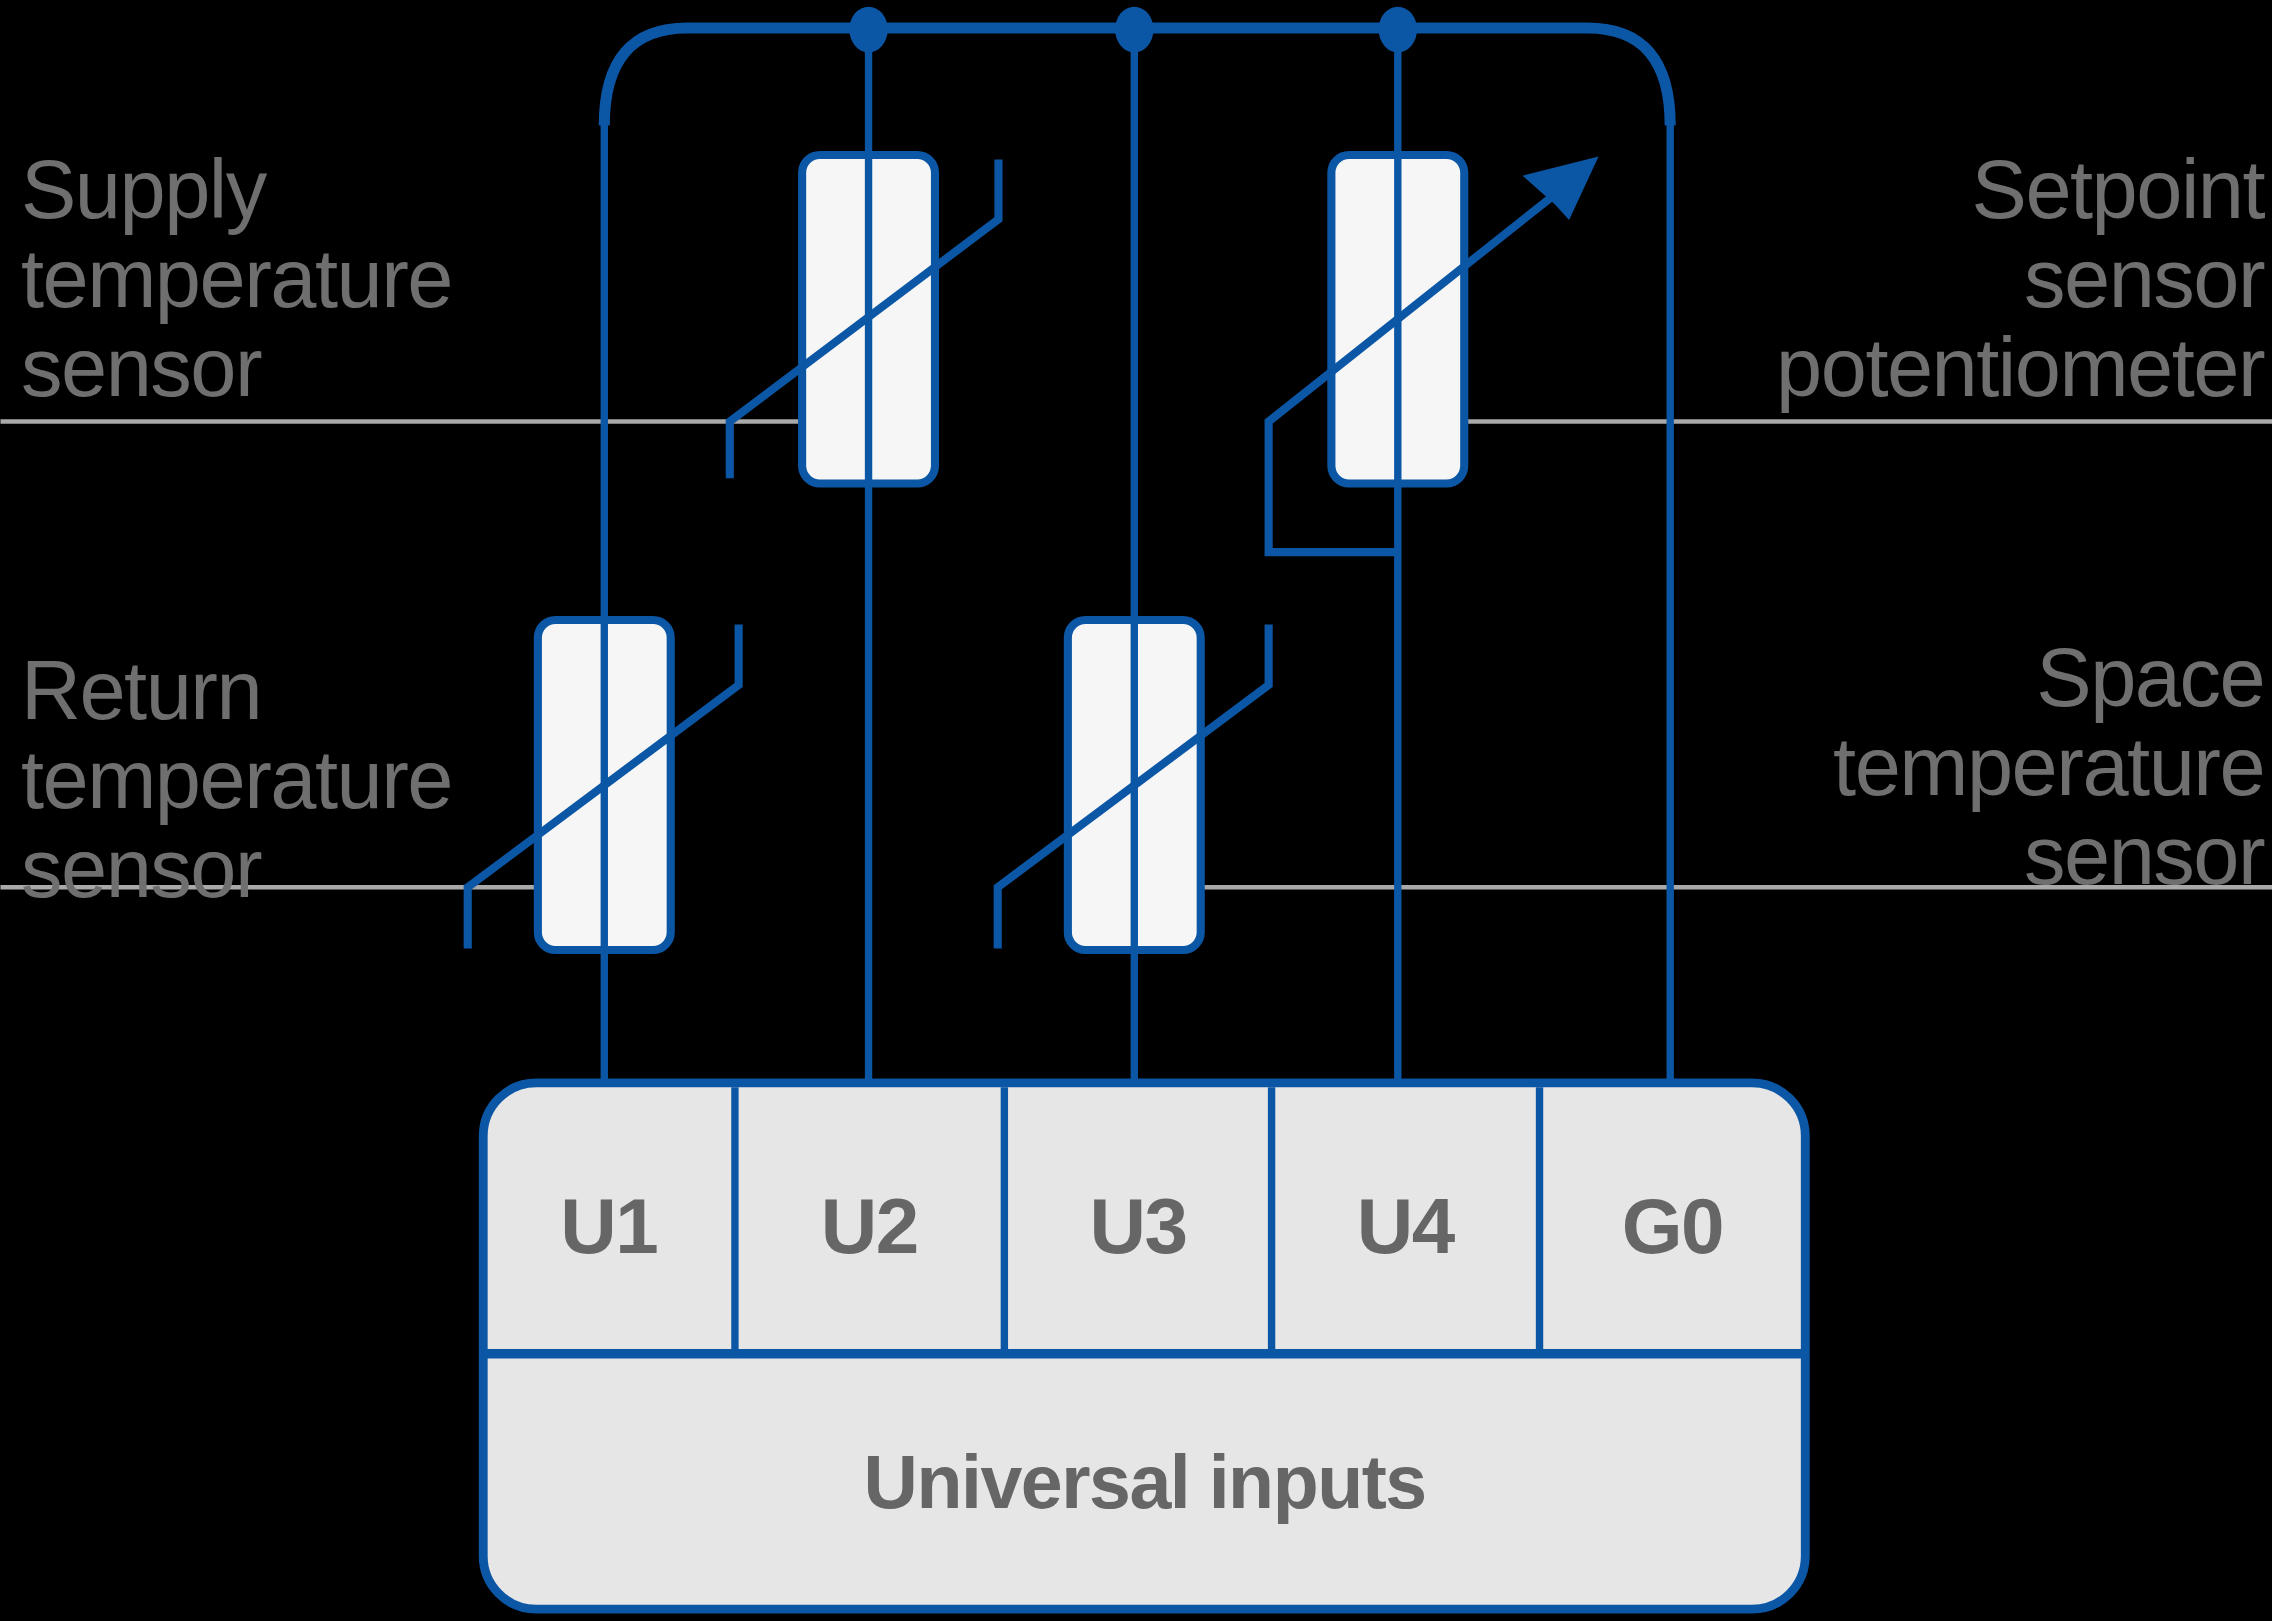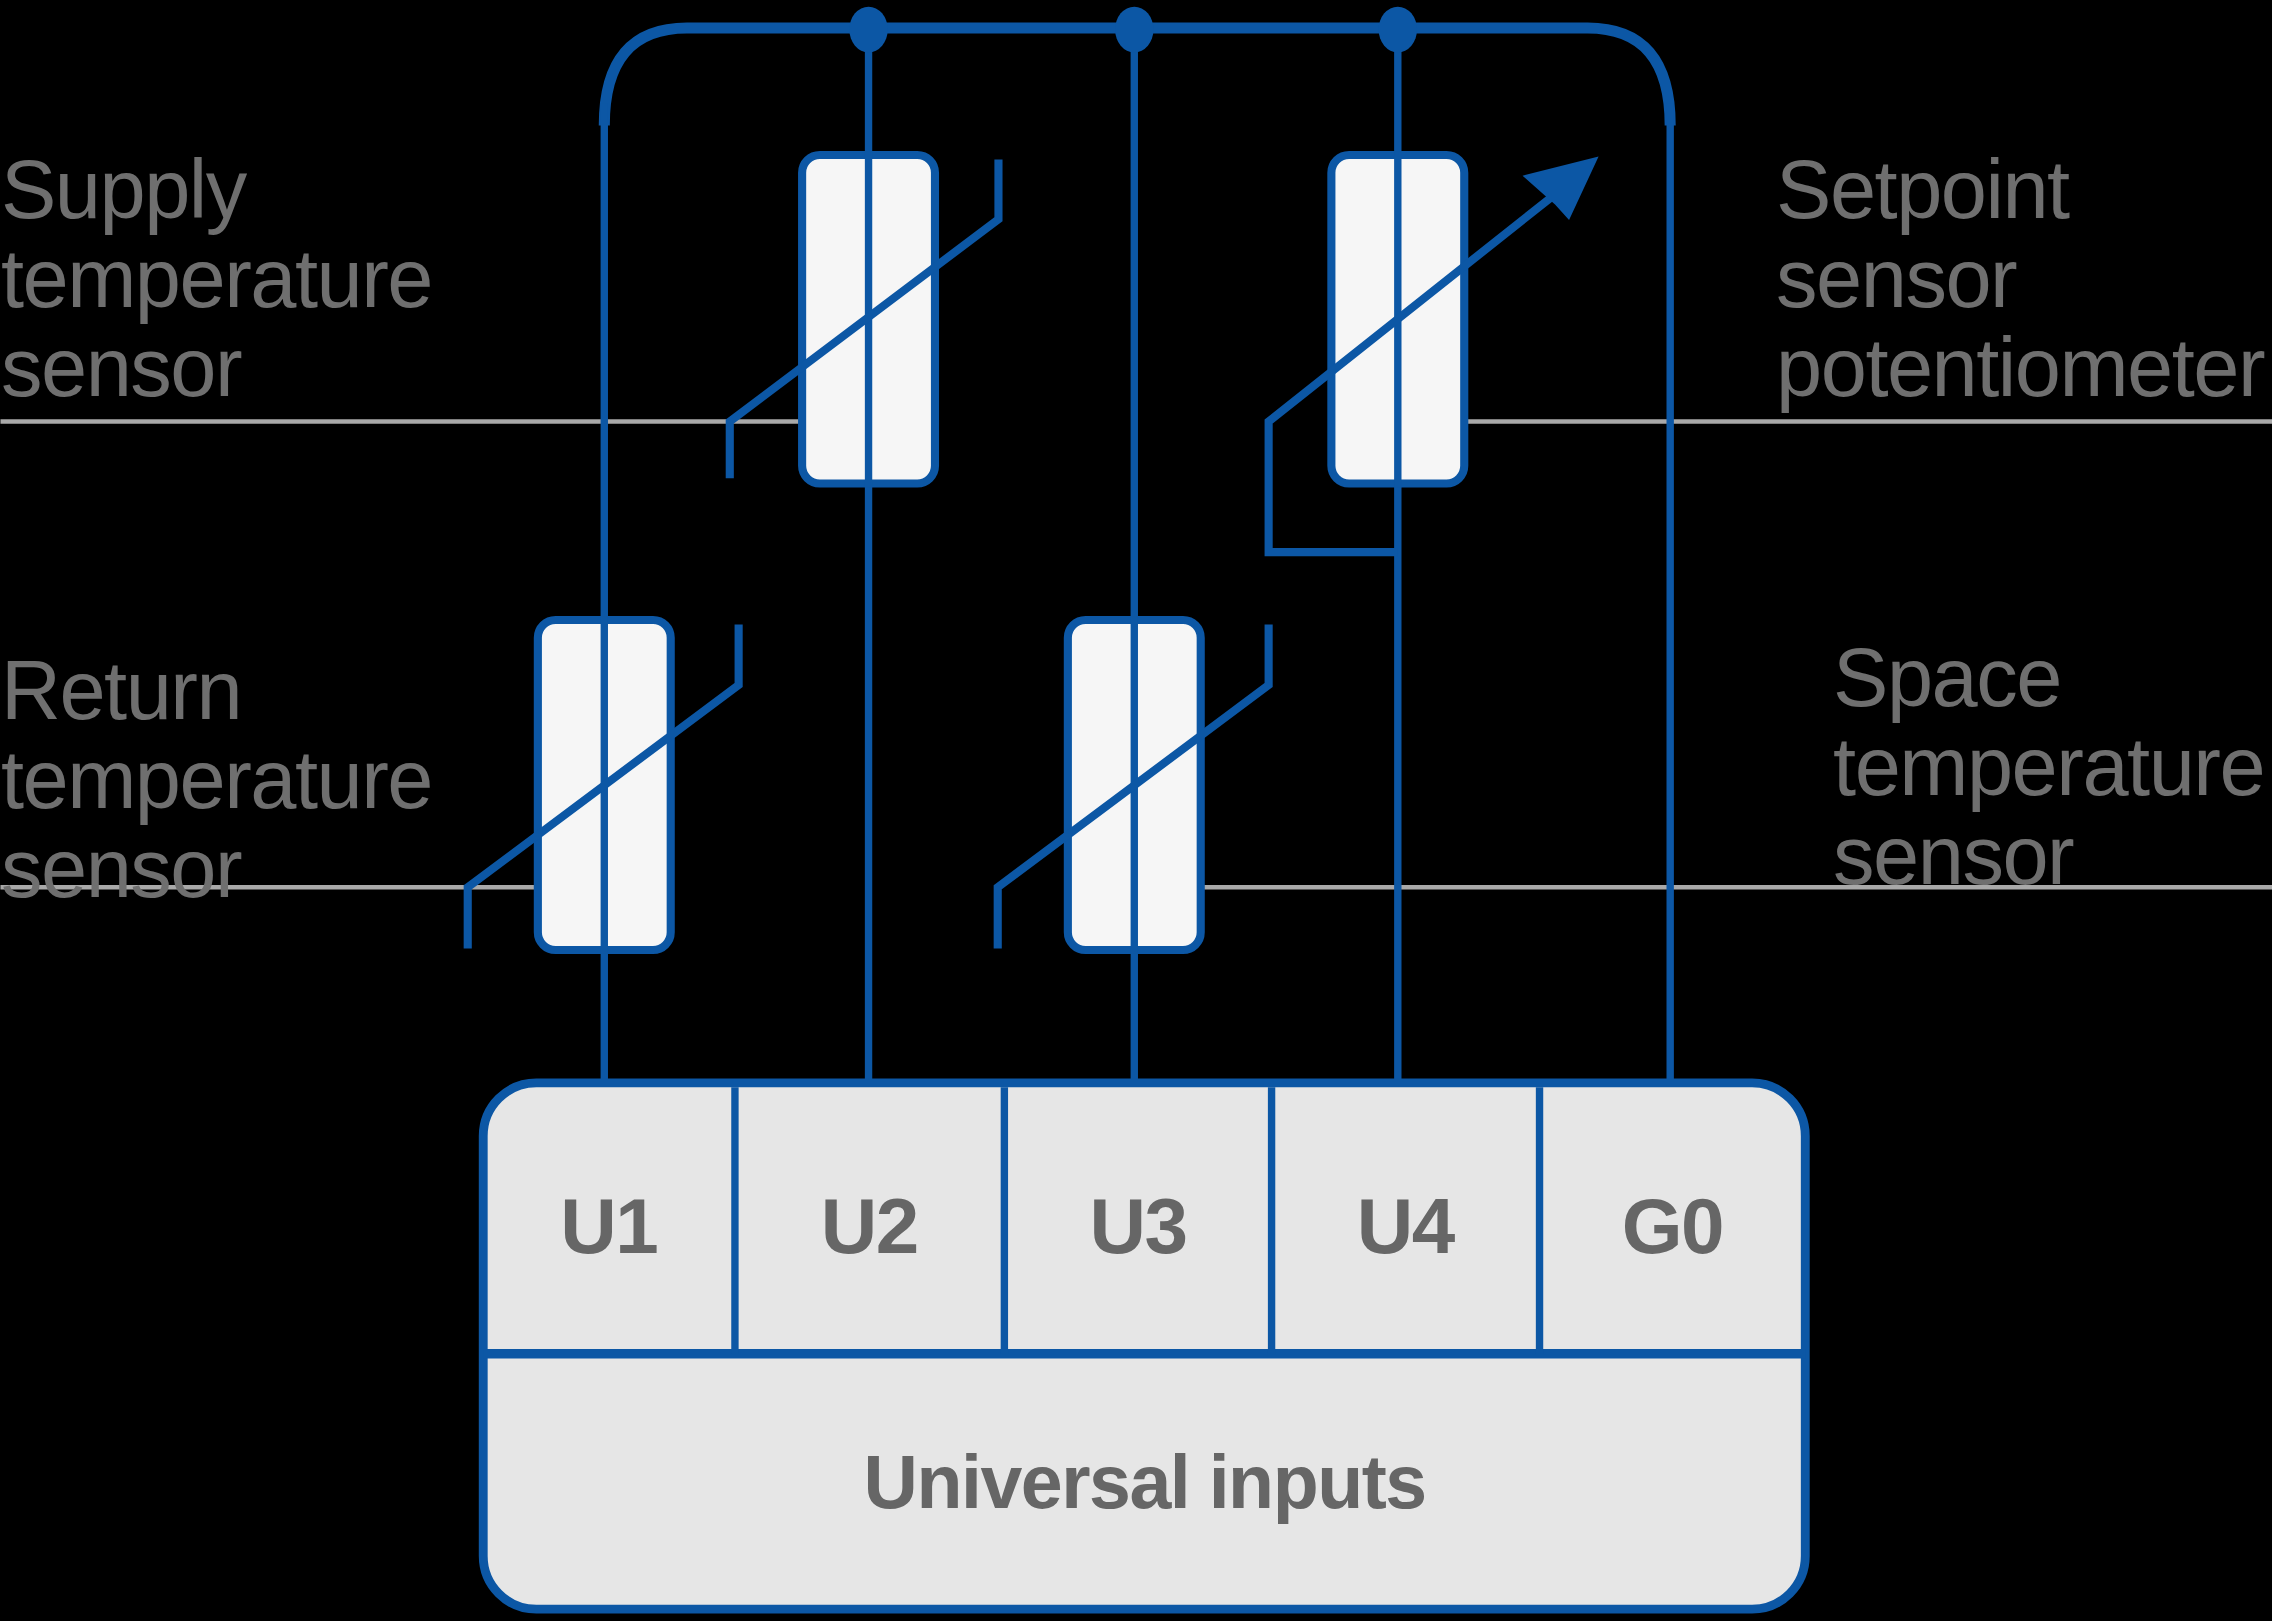--- a/index.html
+++ b/index.html
@@ -12,22 +12,22 @@
   }
   #schematic{position:absolute;left:0;top:0;}
   .side-label{
     position:absolute;
     color:#6f6f6f;
     font-size:83px;
     line-height:89px;
     letter-spacing:-1.5px;
     white-space:nowrap;
   }
-  .side-label.left{left:1px;text-align:left;}
-  .side-label.right{right:8.9px;text-align:left;}
+  .side-label.left{left:21px;text-align:left;}
+  .side-label.right{right:8.9px;text-align:right;}
   .t-cell-label{
     font-family:"Liberation Sans", sans-serif;
     font-weight:bold;
     font-size:106px;
     fill:#666666;
     letter-spacing:-2px;
   }
   .t-caption{
     font-family:"Liberation Sans", sans-serif;
     font-weight:bold;

